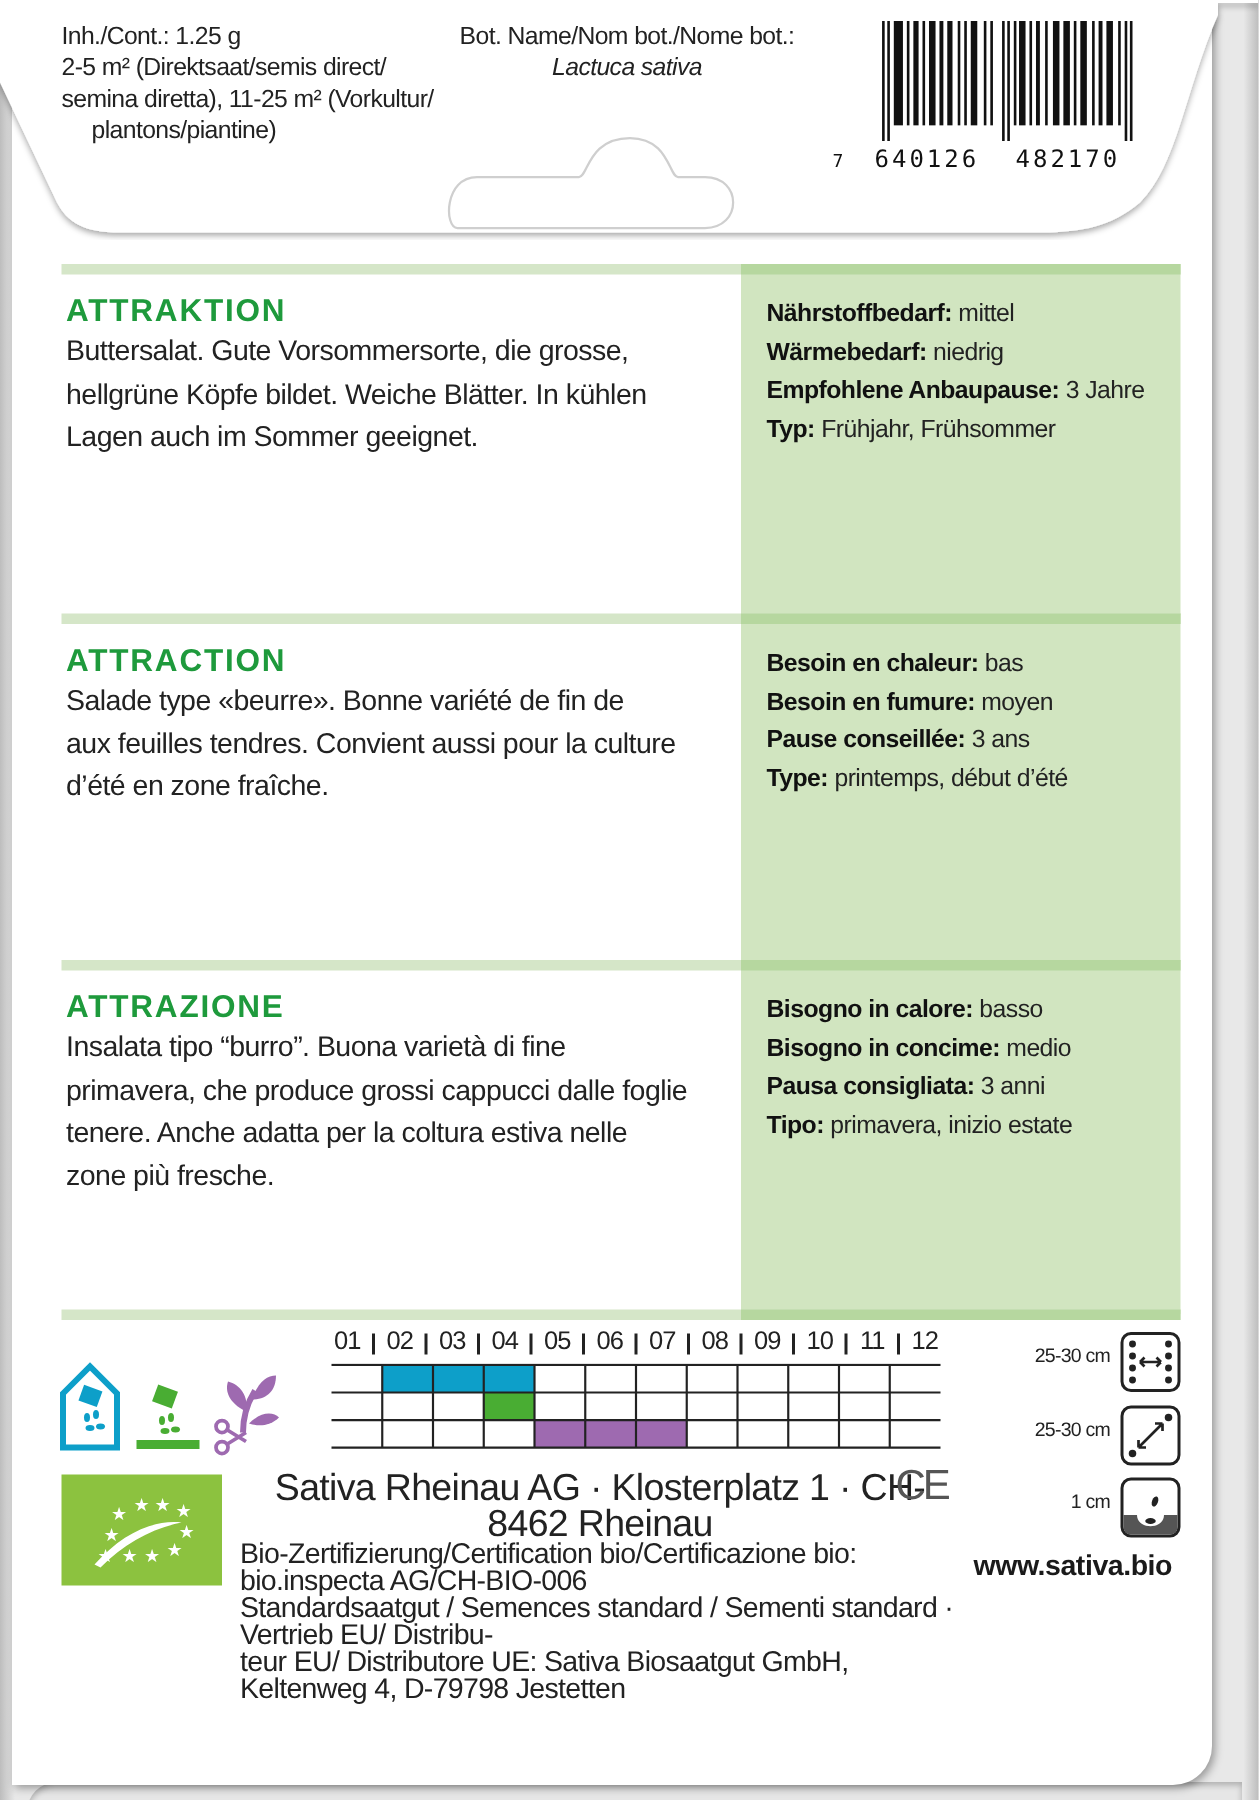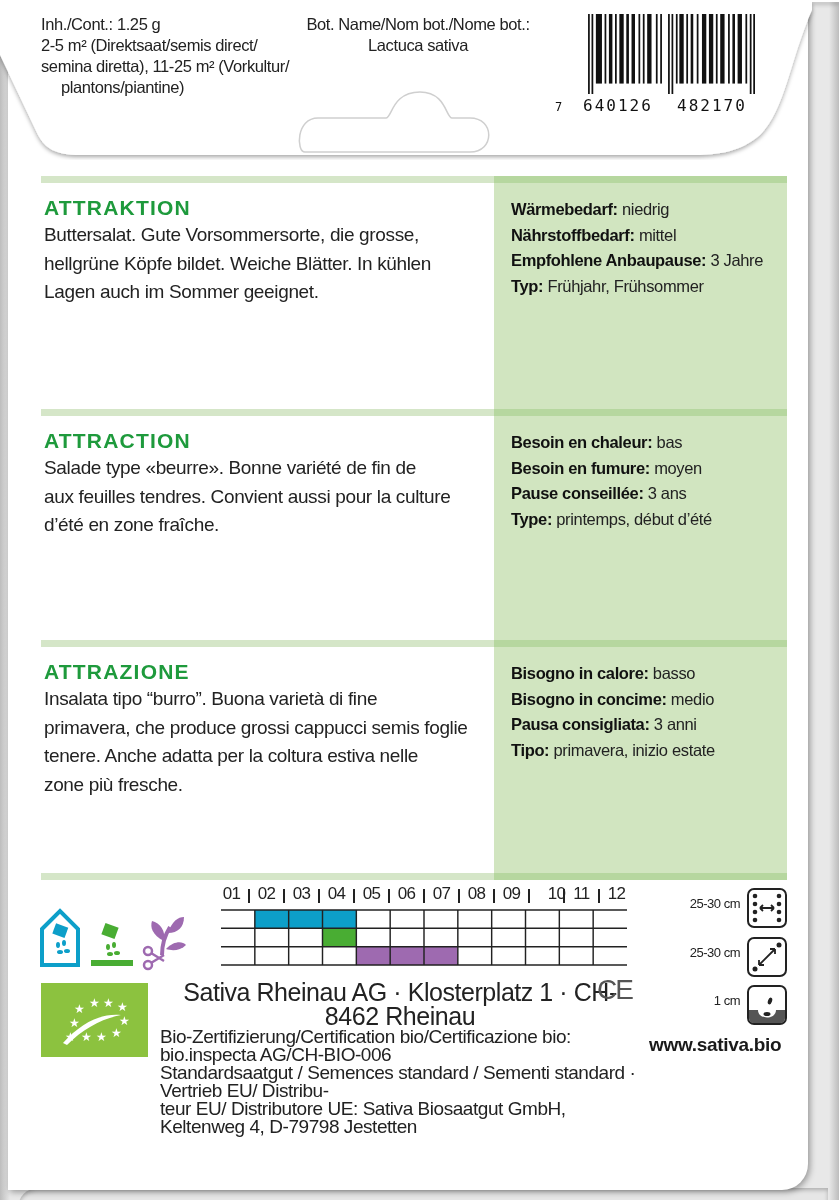--- a/index.html
+++ b/index.html
@@ -30,21 +30,21 @@
 
   .contents {
     position: absolute; left: 41px; top: 14px; font-size: 16.5px; line-height: 21px; color: #222;
     letter-spacing: -0.4px;
   }
   .contents .indent { padding-left: 20px; }
   .botname {
     position: absolute; left: 302px; top: 14px; font-size: 16.5px; line-height: 21px; color: #222;
     letter-spacing: -0.4px; text-align: center; width: 232px;
   }
-  .botname .latin { }
+  .botname .latin { font-style: italic; }
 
   .barcode {
     position: absolute; left: 555px; top: 14px; width: 220px; height: 100px;
   }
   .barcode .bars { position: absolute; left: 20px; top: 0; width: 200px; height: 80px; }
   .barcode .digits {
     position: absolute; top: 82px; left: 0; width: 222px; font-family: "DejaVu Sans Mono", monospace;
     font-size: 16px; letter-spacing: 2px; color: #111;
   }
   .barcode .first-digit { font-size: 12px; position: absolute; left: 0; top: 4px; }
@@ -180,22 +180,22 @@
 
 <div class="section s1">
   <div class="left-col">
     <div class="heading">ATTRAKTION</div>
     <div class="body-text">Buttersalat. Gute Vorsommersorte, die grosse,</div>
     <div class="body-text">hellgrüne Köpfe bildet. Weiche Blätter. In kühlen</div>
     <div class="body-text">Lagen auch im Sommer geeignet.</div>
   </div>
   <div class="right-col">
     <div class="props">
+      <div><span class="k">Nährstoffbedarf:</span><span> mittel</span></div>
       <div><span class="k">Wärmebedarf:</span><span> niedrig</span></div>
-      <div><span class="k">Nährstoffbedarf:</span><span> mittel</span></div>
       <div><span class="k">Empfohlene Anbaupause:</span><span> 3 Jahre</span></div>
       <div><span class="k">Typ:</span><span> Frühjahr, Frühsommer</span></div>
     </div>
   </div>
 </div>
 
 <div class="section s2">
   <div class="left-col">
     <div class="heading">ATTRACTION</div>
     <div class="body-text">Salade type «beurre». Bonne variété de fin de</div>
@@ -209,21 +209,21 @@
       <div><span class="k">Pause conseillée:</span><span> 3 ans</span></div>
       <div><span class="k">Type:</span><span> printemps, début d’été</span></div>
     </div>
   </div>
 </div>
 
 <div class="section s3">
   <div class="left-col">
     <div class="heading">ATTRAZIONE</div>
     <div class="body-text">Insalata tipo “burro”. Buona varietà di fine</div>
-    <div class="body-text">primavera, che produce grossi cappucci semis foglie</div>
+    <div class="body-text">primavera, che produce grossi cappucci dalle foglie</div>
     <div class="body-text">tenere. Anche adatta per la coltura estiva nelle</div>
     <div class="body-text">zone più fresche.</div>
   </div>
   <div class="right-col">
     <div class="props">
       <div><span class="k">Bisogno in calore:</span><span> basso</span></div>
       <div><span class="k">Bisogno in concime:</span><span> medio</span></div>
       <div><span class="k">Pausa consigliata:</span><span> 3 anni</span></div>
       <div><span class="k">Tipo:</span><span> primavera, inizio estate</span></div>
     </div>
@@ -268,21 +268,21 @@
   <div class="cal-months">
     <span class="cal-month" style="left:0">01</span>
     <span class="cal-month" style="left:35px">02</span>
     <span class="cal-month" style="left:70px">03</span>
     <span class="cal-month" style="left:105px">04</span>
     <span class="cal-month" style="left:140px">05</span>
     <span class="cal-month" style="left:175px">06</span>
     <span class="cal-month" style="left:210px">07</span>
     <span class="cal-month" style="left:245px">08</span>
     <span class="cal-month" style="left:280px">09</span>
-    <span class="cal-month" style="left:325px">10</span>
+    <span class="cal-month" style="left:315px">10</span>
     <span class="cal-month" style="left:350px">11</span>
     <span class="cal-month" style="left:385px">12</span>
     <span class="cal-sep" style="left:34px"></span>
       <span class="cal-sep" style="left:69px"></span>
     <span class="cal-sep" style="left:104px"></span>
       <span class="cal-sep" style="left:139px"></span>
     <span class="cal-sep" style="left:174px"></span>
       <span class="cal-sep" style="left:209px"></span>
     <span class="cal-sep" style="left:244px"></span>
       <span class="cal-sep" style="left:279px"></span>

